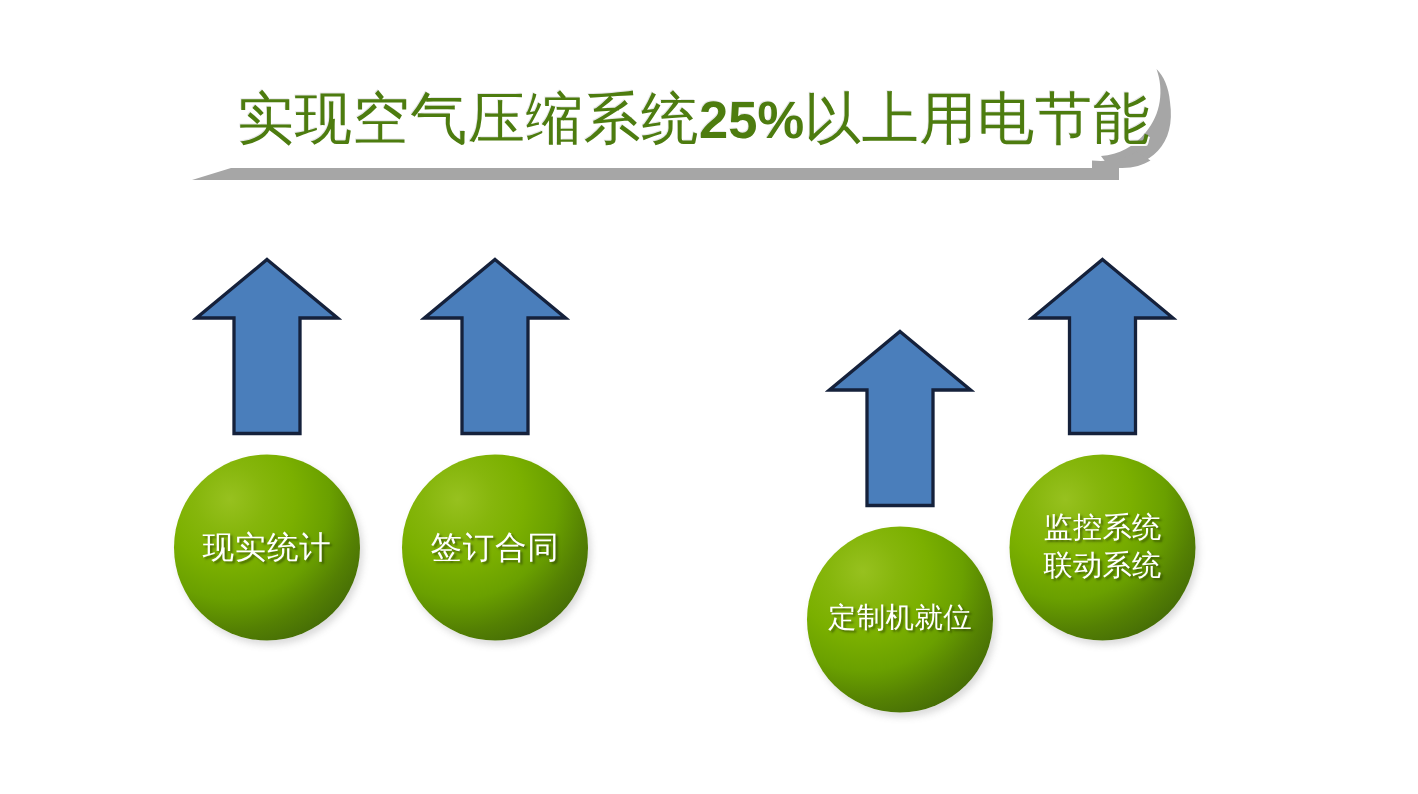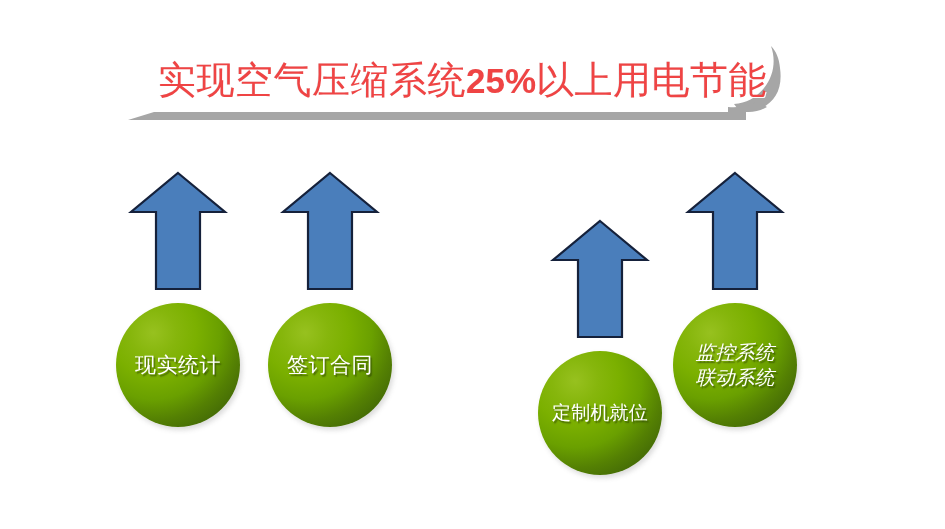--- a/index.html
+++ b/index.html
@@ -41,21 +41,21 @@
   #title-text {
     position: absolute;
     left: 30px;
     top: 14px;
     width: 600px;
     height: 56px;
     line-height: 56px;
     font-family: "Liberation Serif", serif;
     font-size: 38px;
     letter-spacing: 0.5px;
-    color: #ef4444;
+    color: #4d7c0f;
     white-space: nowrap;
     text-shadow: 1px 1px 0 rgba(255,255,255,0.95), -0.5px -0.5px 0 rgba(150,150,158,0.25);
   }
   #title-text .pct {
     font-family: "Liberation Sans", sans-serif;
     font-weight: bold;
     font-size: 35px;
     letter-spacing: 0;
   }
 
@@ -155,21 +155,21 @@
 
   <div class="node" style="left:538px;margin-top:48px;">
     <svg class="arrow" viewBox="0 0 100 122">
       <polygon points="50,3 97,42 72,42 72,119 28,119 28,42 3,42" fill="#4a7ebb" stroke="#15213b" stroke-width="2.2" stroke-linejoin="miter"></polygon>
     </svg>
     <div class="circle">
       <div class="circle-label small">定制机就位</div>
     </div>
   </div>
 
-  <div class="node" style="left:673px;font-style:italic;">
+  <div class="node" style="left:673px;">
     <svg class="arrow" viewBox="0 0 100 122">
       <polygon points="50,3 97,42 72,42 72,119 28,119 28,42 3,42" fill="#4a7ebb" stroke="#15213b" stroke-width="2.2" stroke-linejoin="miter"></polygon>
     </svg>
     <div class="circle">
       <div class="circle-label two-line">监控系统
 联动系统</div>
     </div>
   </div>
 
 </div>

